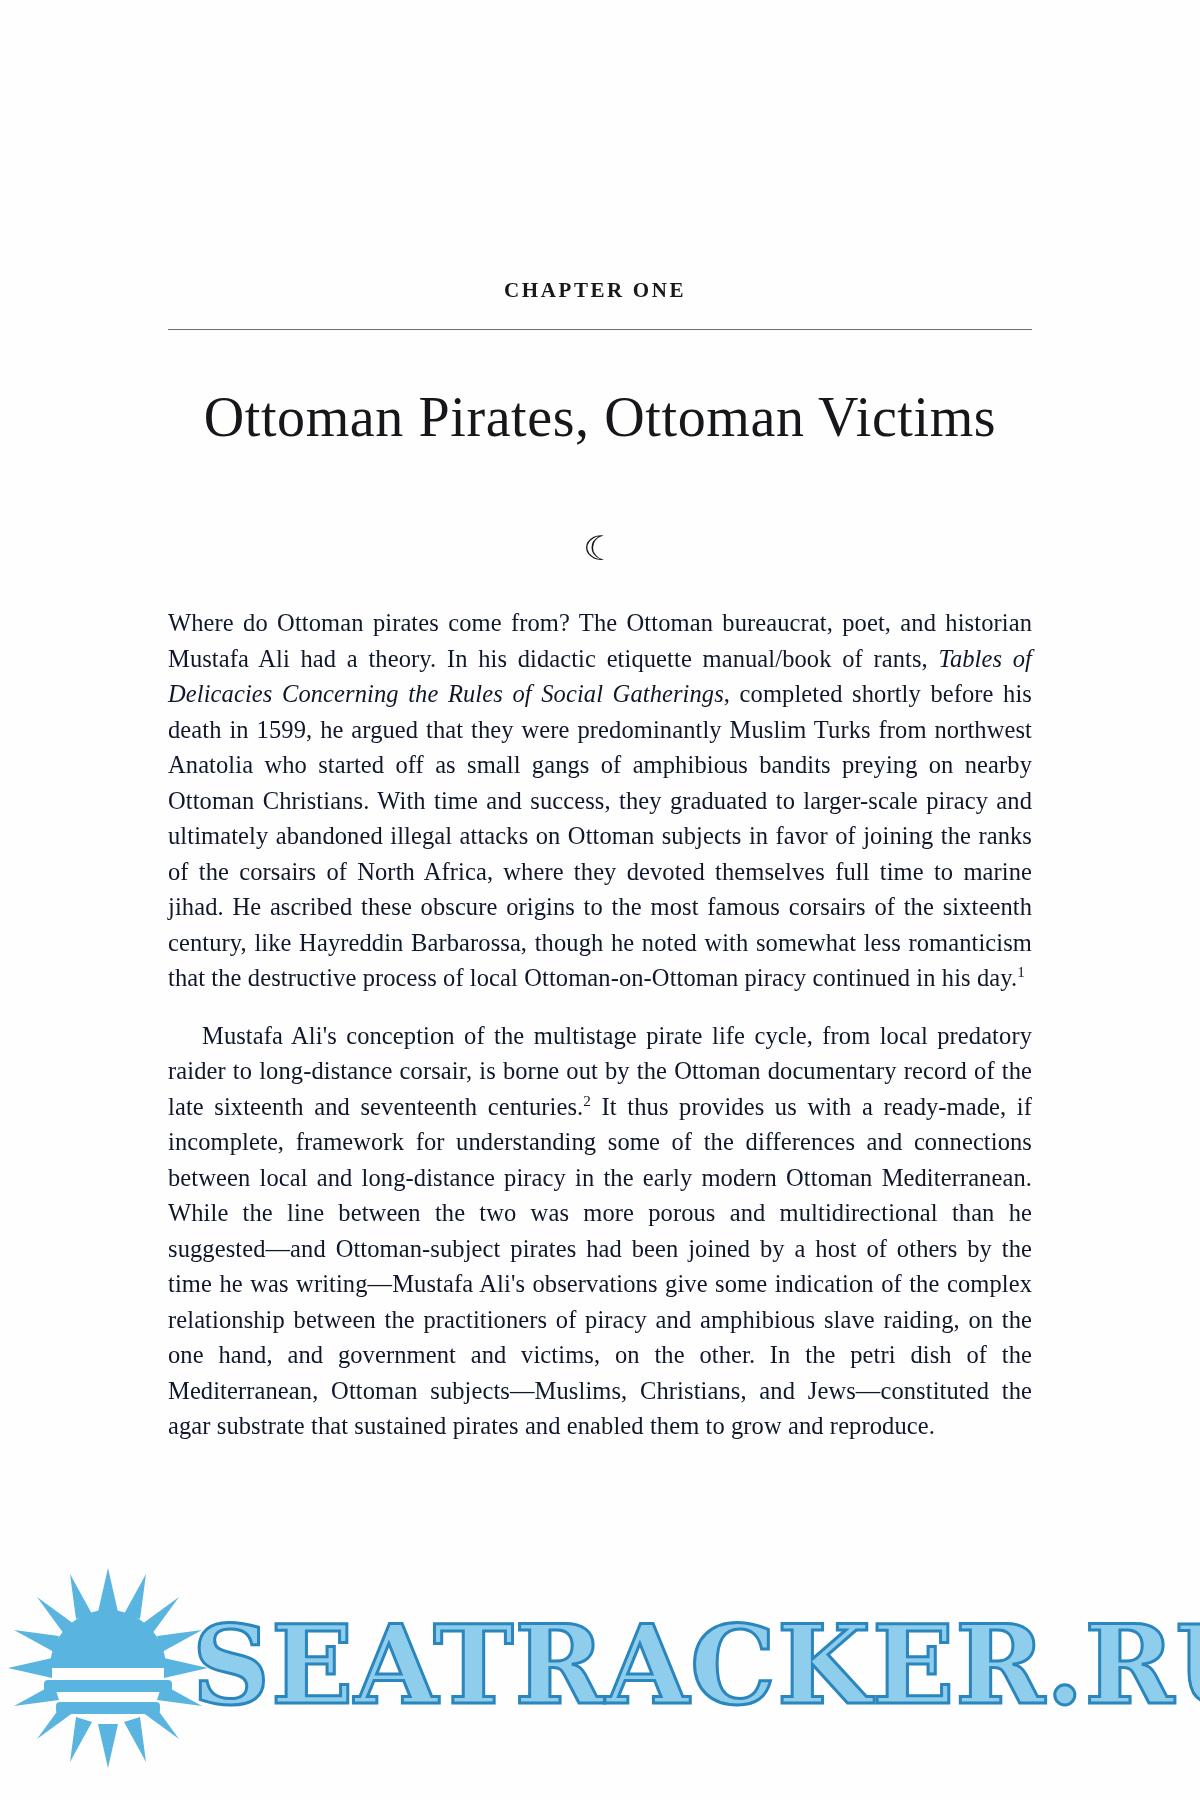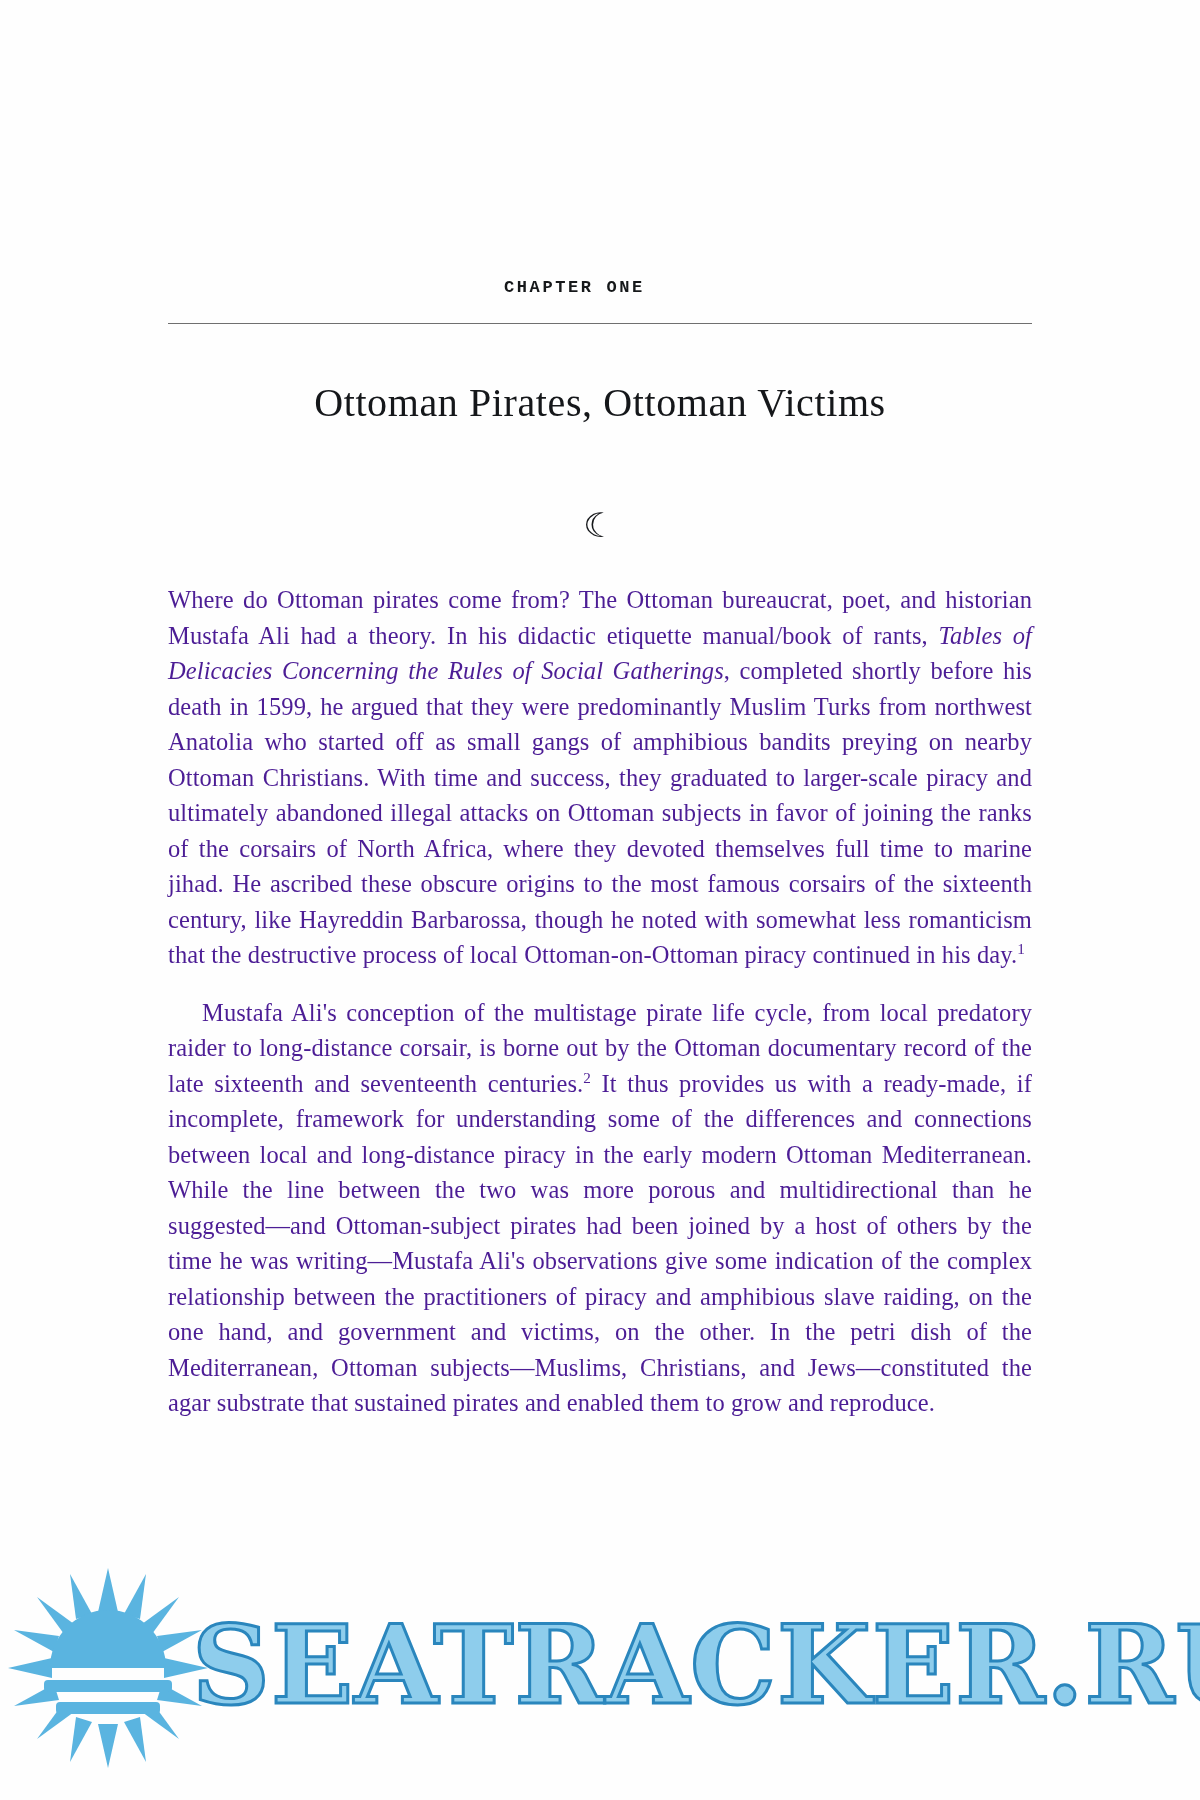--- a/index.html
+++ b/index.html
@@ -27,40 +27,40 @@
 
   .content {
     position: absolute;
     left: 168px;
     top: 0;
     width: 864px;
   }
 
   .chapter-label {
     margin-top: 278px;
-    font-family: Liberation Mono, monospace;
-    font-size: 17px;
+    font-family: Liberation Serif, serif;
+    font-size: 21px;
     letter-spacing: 2.6px;
     font-weight: 600;
     color: #16181a;
     padding-left: 336px;
     text-transform: uppercase;
   }
 
   .rule {
     margin-top: 26px;
     border-top: 1.4px solid #6f6f6f;
     width: 864px;
     height: 0;
   }
 
   .chapter-title {
     margin-top: 55px;
     text-align: center;
-    font-size: 40px;
+    font-size: 56px;
     font-weight: 400;
     letter-spacing: 0.6px;
     color: #15171a;
     font-family: "Liberation Serif", serif;
   }
 
   .ornament {
     margin-top: 82px;
     text-align: center;
     height: 40px;
@@ -73,21 +73,21 @@
     color: #15171a;
     transform: scaleX(1.15);
     font-family: "DejaVu Sans", sans-serif;
   }
 
   .body-text {
     margin-top: 34px;
     font-size: 24.5px;
     line-height: 35.5px;
     text-align: justify;
-    color: #4c1d95;
+    color: #0f172a;
     letter-spacing: 0.1px;
   }
   .body-text p {
     margin: 0;
   }
   .body-text p.indent {
     text-indent: 34px;
     margin-top: 22px;
   }
   .body-text i {

